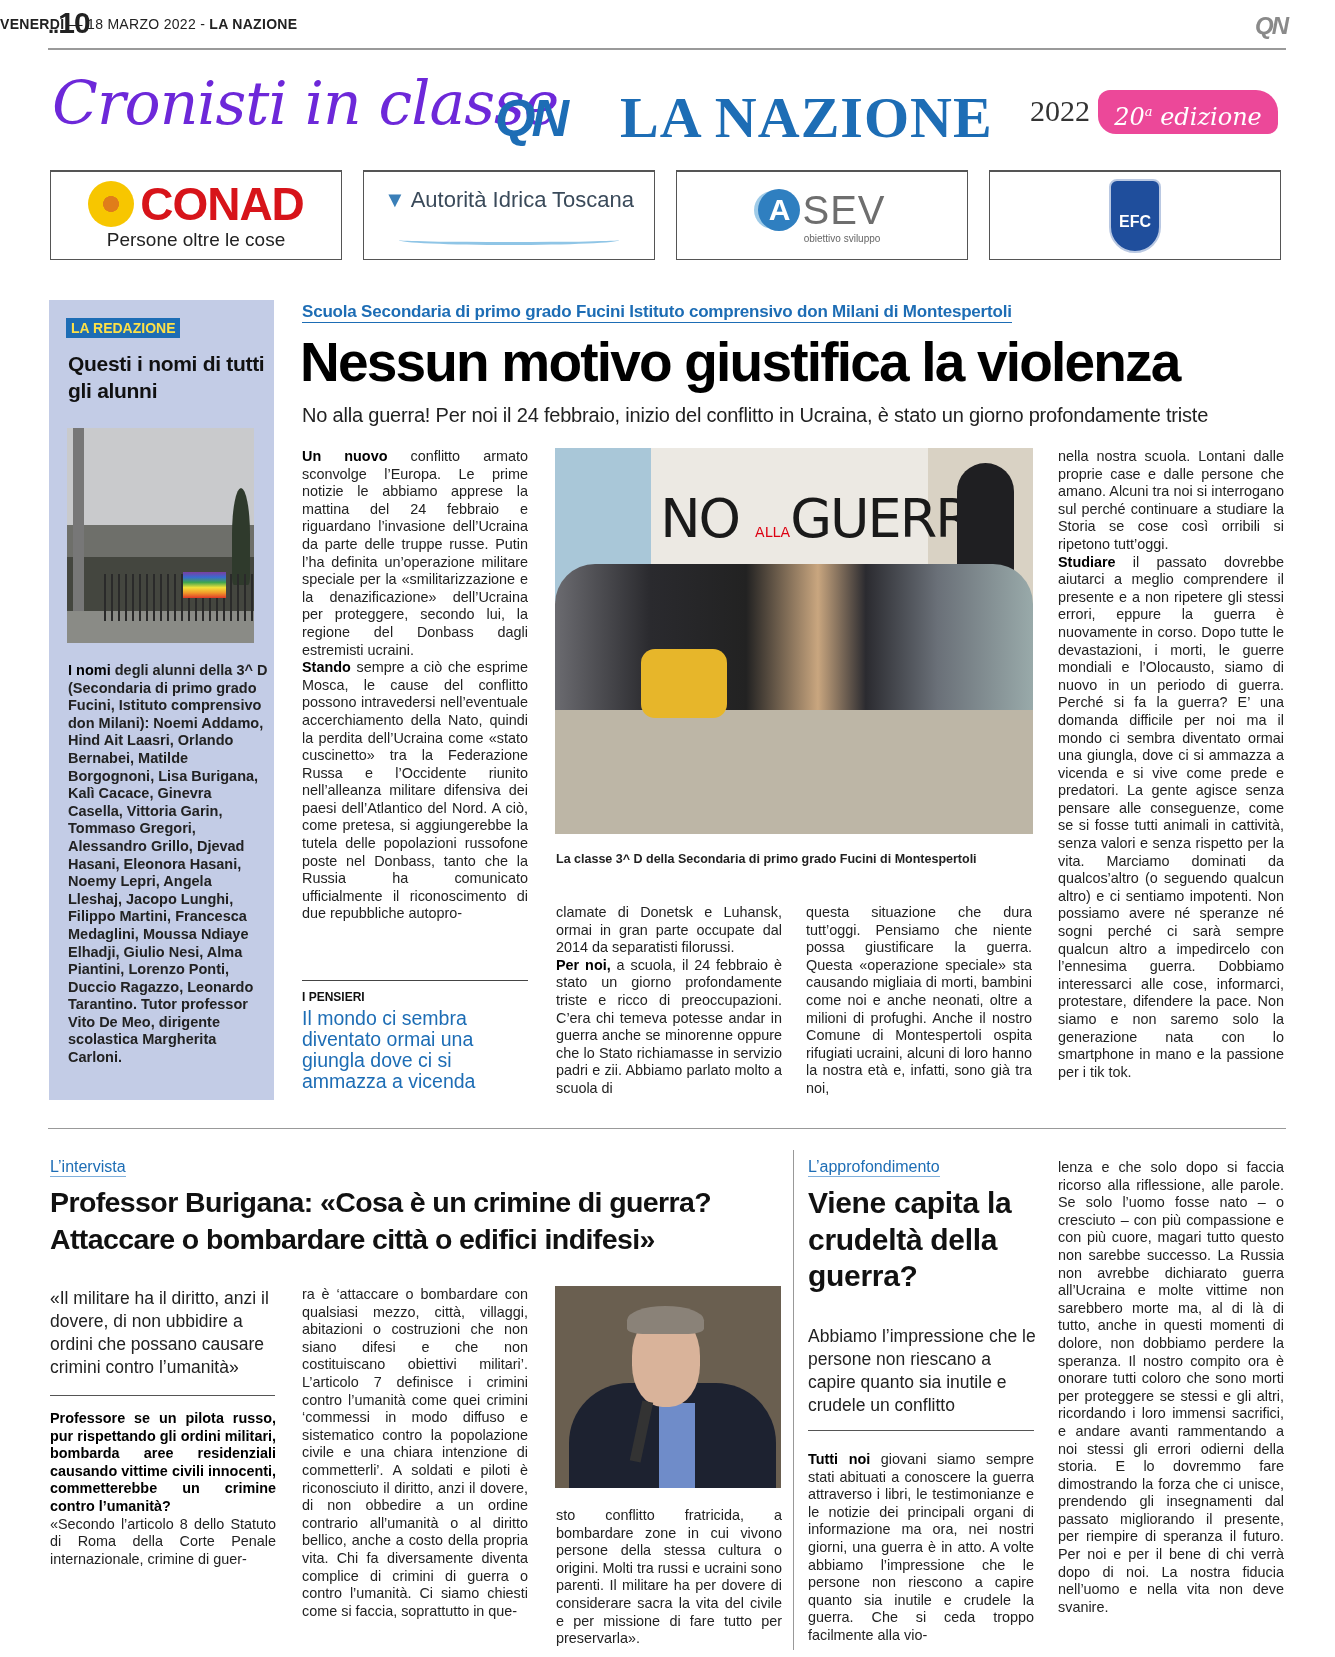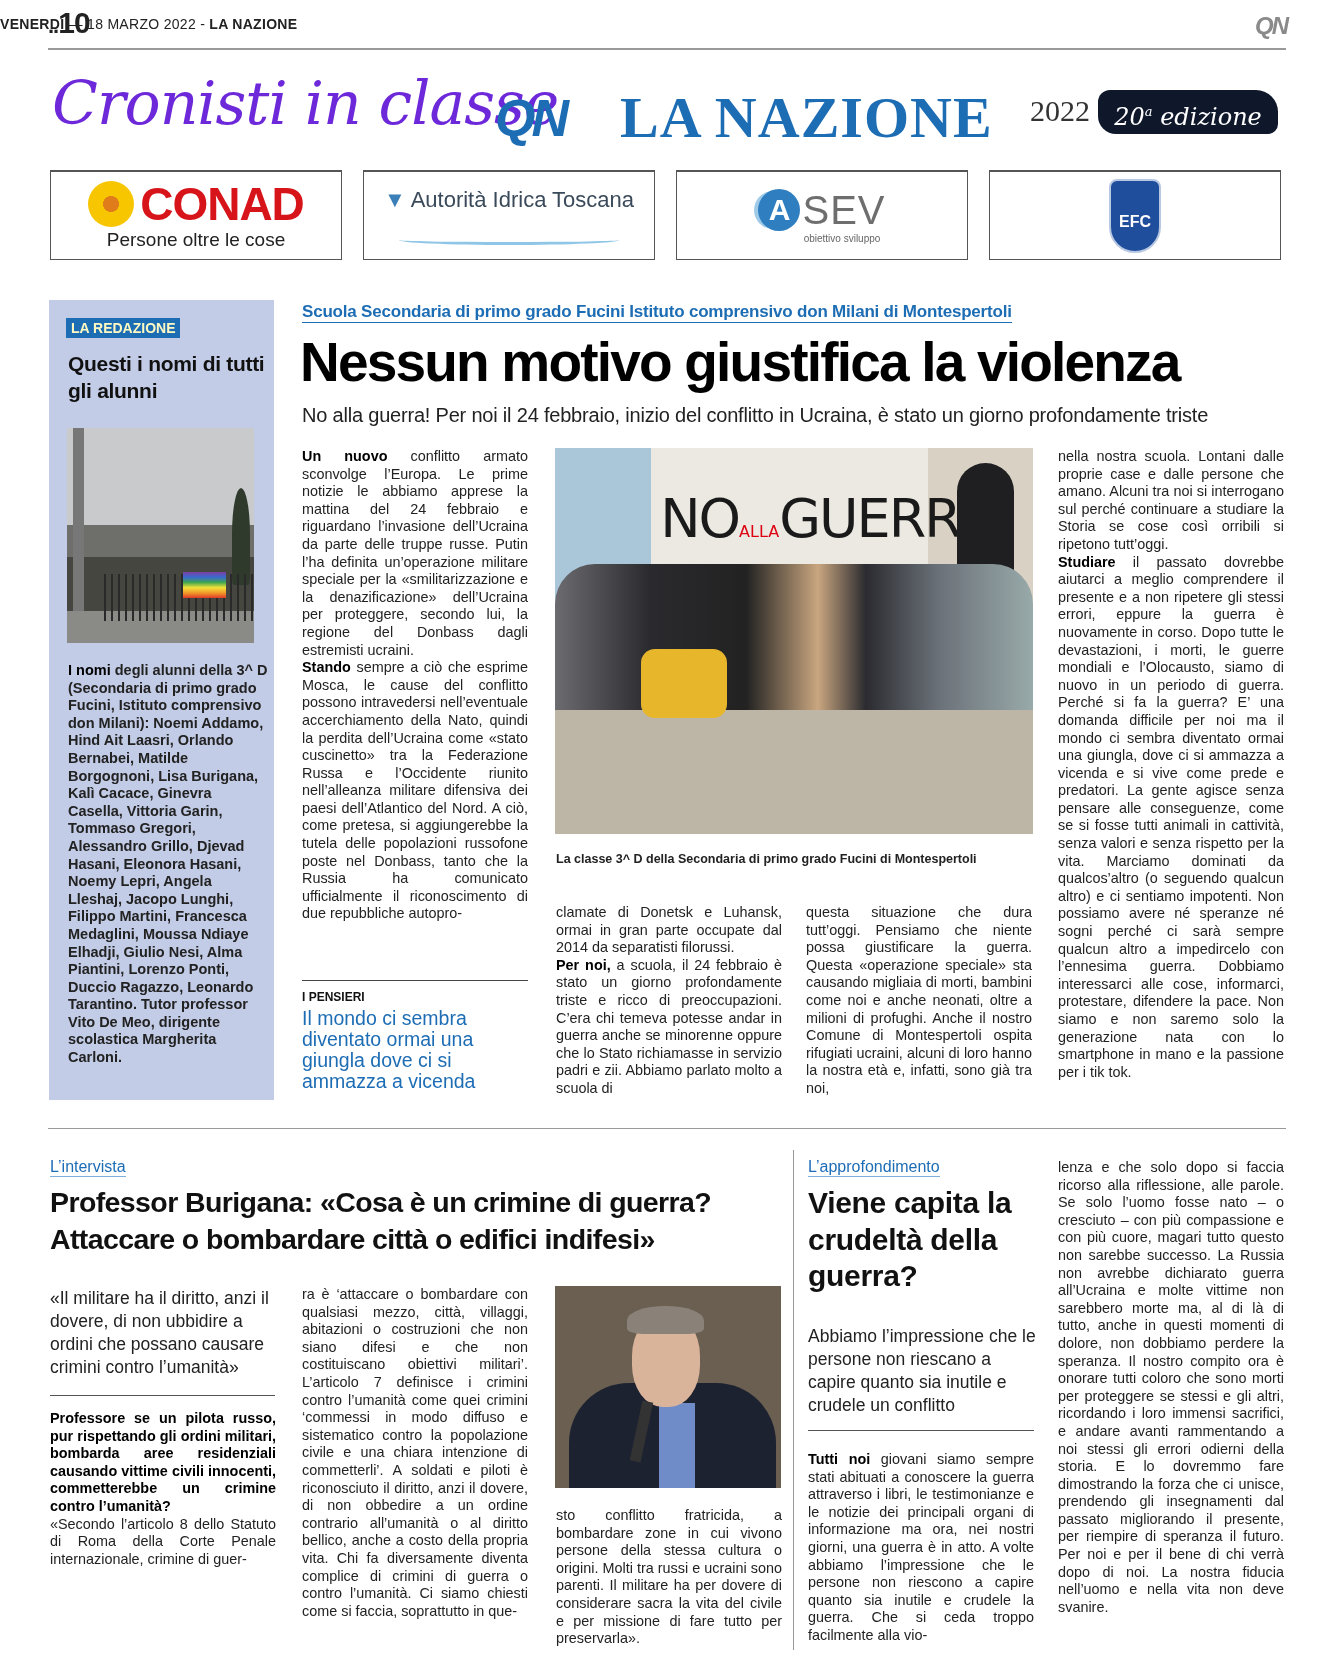--- a/index.html
+++ b/index.html
@@ -13,21 +13,21 @@
   #date-line { left: 0; width: 1335px; top: 16px; font-size: 14px; color: #222; letter-spacing: 0.3px; }
   #date-line b { font-weight: bold; }
   #qn-top { right: 48px; top: 12px; font-weight: bold; font-style: italic; font-size: 24px; color: #8a8a8a; letter-spacing: -2px; }
   #top-rule { left: 48px; top: 48px; width: 1238px; height: 2px; background: #9a9a9a; }
 
   
   #cronisti { left: 52px; top: 68px; font-family: "DejaVu Serif", serif; font-style: italic; font-size: 60px; color: #6d28d9; letter-spacing: -1px; }
   #qn-logo { left: 495px; top: 88px; font-weight: bold; font-style: italic; font-size: 52px; color: #1d6db5; letter-spacing: -4px; }
   #nazione-logo { left: 620px; top: 84px; font-family: "Liberation Serif", serif; font-weight: bold; font-size: 58px; color: #1d6db5; letter-spacing: 1px; }
   #year { left: 1030px; top: 94px; font-family: "Liberation Serif", serif; font-size: 30px; color: #333; }
-  #edition { left: 1098px; top: 90px; width: 180px; height: 44px; background: #0f172a; border-radius: 12px 22px 10px 18px; color: #fff; font-family: "DejaVu Serif", serif; font-style: italic; font-size: 24px; text-align: center; line-height: 44px; }
+  #edition { left: 1098px; top: 90px; width: 180px; height: 44px; background: #ec4899; border-radius: 12px 22px 10px 18px; color: #fff; font-family: "DejaVu Serif", serif; font-style: italic; font-size: 24px; text-align: center; line-height: 44px; }
   #edition sup { font-size: 13px; }
 
   
   .sponsor { top: 170px; width: 292px; height: 90px; border: 1px solid #555; border-top-width: 2px; background: #fff; display: flex; align-items: center; justify-content: center; flex-direction: column; }
   #sp-conad { left: 50px; }
   #sp-ait { left: 363px; gap: 24px; }
   #sp-asev { left: 676px; }
   #sp-empoli { left: 989px; }
   .conad-row { display: flex; align-items: center; gap: 6px; }
   .conad-flower { width: 46px; height: 46px; border-radius: 50%; background: radial-gradient(circle, #e07d1a 0 24%, #f7c600 25% 100%); }
@@ -36,21 +36,21 @@
   .ait-text { font-size: 22px; color: #3a4a5a; }
   .ait-wave { width: 220px; height: 10px; border-bottom: 3px solid #8fc5e6; border-radius: 50%; margin-top: -2px; }
   .asev-row { display: flex; align-items: center; gap: 2px; }
   .asev-a { width: 42px; height: 42px; border-radius: 50%; background: #2f7fc0; color: #fff; font-weight: bold; font-size: 30px; text-align: center; line-height: 42px; box-shadow: -6px 0 0 -2px #9fcbe8; }
   .asev-sev { font-size: 40px; color: #6e6e6e; letter-spacing: 1px; }
   .asev-tag { font-size: 10px; color: #666; margin-left: 40px; }
   .empoli-shield { width: 52px; height: 74px; background: #1f4e9c; border-radius: 8px 8px 26px 26px; color: #fff; font-weight: bold; font-size: 26px; text-align: center; line-height: 74px; border: 2px solid #b9c8e2; }
 
   
   #sidebar { left: 49px; top: 300px; width: 225px; height: 800px; background: #c3cce6; }
-  #sb-tag { left: 66px; top: 318px; background: #1d6db5; color: #fef9c3; font-weight: bold; font-size: 14px; padding: 2px 5px; }
+  #sb-tag { left: 66px; top: 318px; background: #1d6db5; color: #fde047; font-weight: bold; font-size: 14px; padding: 2px 5px; }
   #sb-title { left: 68px; top: 350px; width: 200px; font-weight: bold; font-size: 21px; line-height: 27px; color: #111; letter-spacing: -0.3px; }
   #sb-photo { left: 67px; top: 428px; width: 187px; height: 215px; background: linear-gradient(#c9cacc 0 45%, #6e6f6a 45% 60%, #44463f 60% 85%, #8a8b86 85% 100%); overflow: hidden; }
   #sb-photo .gate { position: absolute; left: 20%; right: 0; top: 68%; height: 22%; background: repeating-linear-gradient(90deg, #2a2a2a 0 2px, transparent 2px 7px); }
   #sb-photo .flag { position: absolute; left: 62%; top: 67%; width: 23%; height: 12%; background: linear-gradient(#7b3fa0, #3a6ad0, #3fa54f, #f2e23a, #f19a2a, #e03a2a); }
   #sb-photo .tree { position: absolute; right: 2%; top: 28%; width: 10%; height: 45%; background: #2f3a2c; border-radius: 50% 50% 10% 10%; }
   #sb-photo .pole { position: absolute; left: 3%; top: 0; width: 6%; height: 85%; background: #777; }
   #sb-body { left: 68px; top: 662px; width: 200px; font-size: 14.5px; line-height: 17.6px; font-weight: bold; color: #222; }
   #sb-body b { color: #000; }
 
   
@@ -61,21 +61,21 @@
   .col { font-size: 14.4px; line-height: 17.6px; color: #222; text-align: justify; }
   .col b { color: #000; }
   #c1 { left: 302px; top: 448px; width: 226px; }
   #c3a { left: 556px; top: 904px; width: 226px; }
   #c3b { left: 806px; top: 904px; width: 226px; }
   #c4 { left: 1058px; top: 448px; width: 226px; }
 
   #main-photo { left: 555px; top: 448px; width: 478px; height: 386px; background: #d9d2c4; overflow: hidden; }
   #main-photo .banner { position: absolute; left: 20%; top: 0; width: 58%; height: 30%; background: #ece9e3; }
   #main-photo .slogan { position: absolute; left: 22%; top: 10%; font-family: "DejaVu Sans", sans-serif; font-size: 54px; color: #1a1a1a; letter-spacing: -2px; }
-  #main-photo .slogan small { font-size: 16px; color: #d01; letter-spacing: 0; }
+  #main-photo .slogan small { font-size: 14px; color: #d01; letter-spacing: 0; margin-left: 16px; }
   #main-photo .wall { position: absolute; left: 0; top: 0; width: 20%; height: 40%; background: #a9c7d8; }
   #main-photo .kids { position: absolute; left: 0; right: 0; top: 30%; height: 38%; background: linear-gradient(90deg,#6b6b70,#2a2a2e 20%,#222 40%,#c9a67f 55%,#2b2b30 65%,#6a7078 80%,#9aa 100%); border-radius: 40px 40px 0 0; }
   #main-photo .yellow { position: absolute; left: 18%; top: 52%; width: 18%; height: 18%; background: #e7b62a; border-radius: 14px; }
   #main-photo .floor { position: absolute; left: 0; right: 0; top: 66%; bottom: 0; background: #bdb6a6; }
   #main-photo .teacher { position: absolute; left: 84%; top: 4%; width: 12%; height: 44%; background: #1f1f22; border-radius: 30px 30px 4px 4px; }
   #photo-caption { left: 556px; top: 852px; font-weight: bold; font-size: 12.5px; color: #222; }
 
   #pensieri-rule { left: 302px; top: 980px; width: 226px; height: 1px; background: #444; }
   #pensieri-label { left: 302px; top: 990px; font-weight: bold; font-size: 12px; color: #111; }
   #pensieri-quote { left: 302px; top: 1008px; width: 226px; font-weight: normal; font-size: 19.5px; line-height: 21px; color: #1d6db5; }

